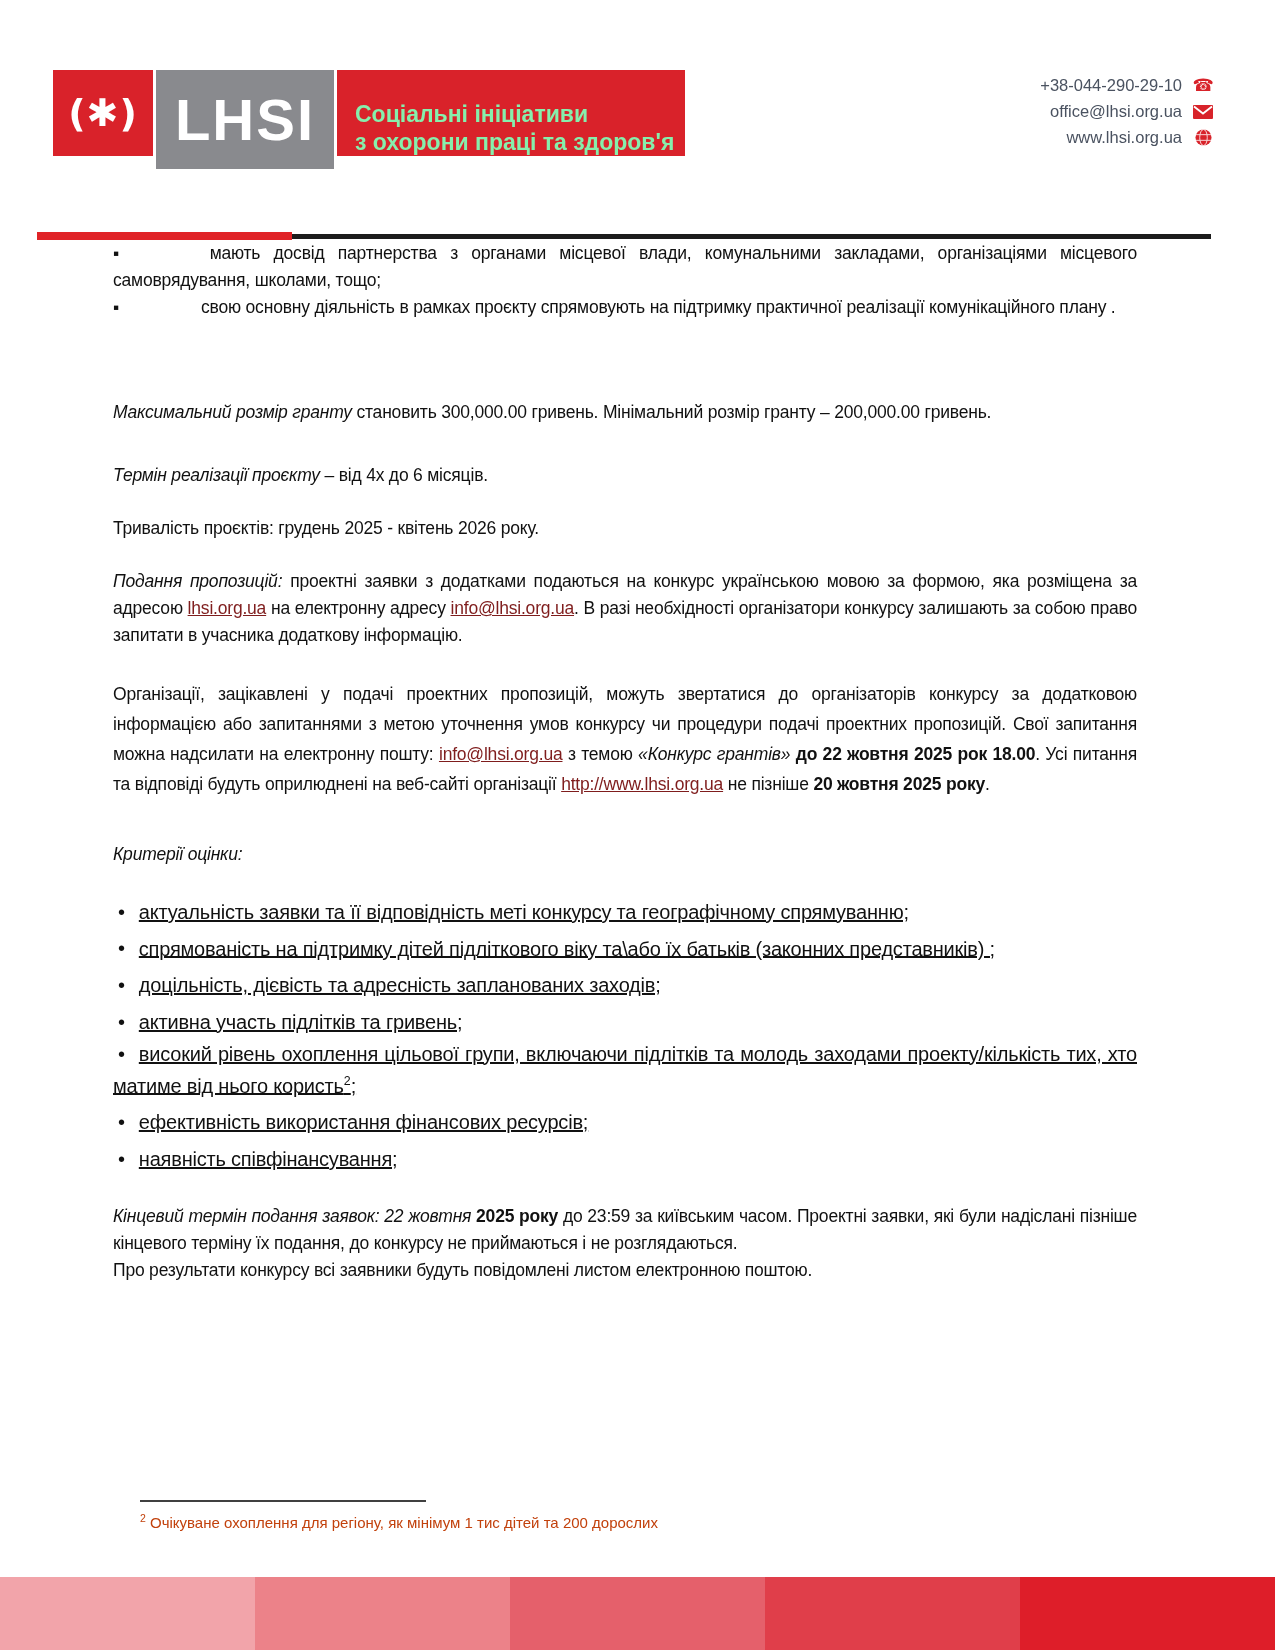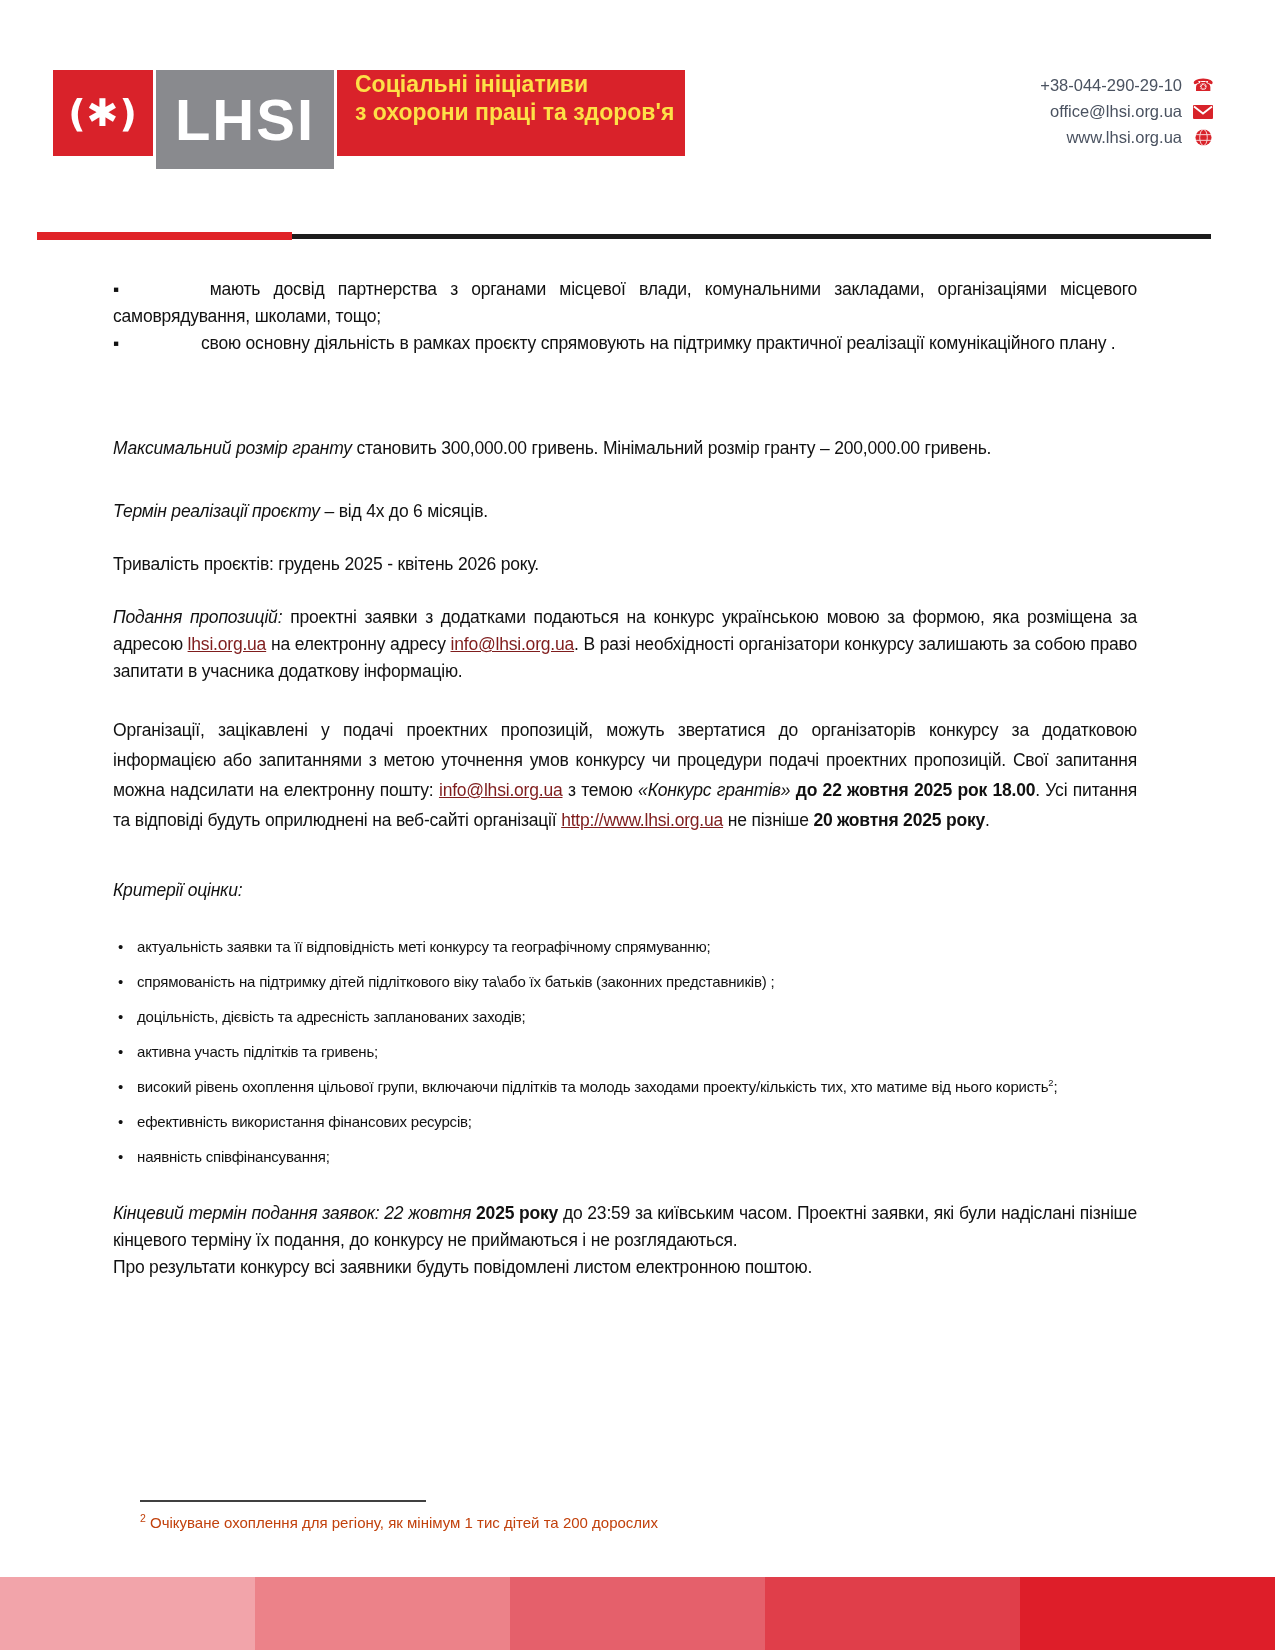--- a/index.html
+++ b/index.html
@@ -45,22 +45,22 @@
     background: #898A8E;
     color: #ffffff;
     display: flex; align-items: center; justify-content: center;
     font-size: 58px; font-weight: 800;
     letter-spacing: 2px;
   }
   .logo-banner {
     width: 348px; height: 86px;
     margin-left: 3px;
     background: #D9222A;
-    color: #fde047;
-    display: flex; flex-direction: column; justify-content: flex-start;
+    color: #86efac;
+    display: flex; flex-direction: column; justify-content: flex-end;
     padding-left: 18px; box-sizing: border-box;
     font-weight: bold; font-size: 23px; line-height: 28px;
   }
   .contact {
     display: flex; flex-direction: column; gap: 7px;
     margin-top: 6px;
     font-size: 16.5px;
     color: #4A5260;
   }
   .contact-row {
@@ -95,40 +95,41 @@
     letter-spacing: -0.2px;
     line-height: 27px;
     text-align: justify;
   }
   .bi { font-weight: normal; font-style: italic; }
   .b  { font-weight: bold; }
   .i  { font-style: italic; }
   .link { color: #7f1d1d; text-decoration: underline; cursor: pointer; }
   .sup { vertical-align: super; font-size: 0.62em; letter-spacing: 0; }
 
-  .sq-items { margin-top: 36px; }
+  .sq-items { }
   .sq-tab { display: inline-block; width: 82px; }
   .p-maxgrant   { margin-top: 78px; }
   .p-term       { margin-top: 36px; }
   .p-duration   { margin-top: 26px; }
   .p-submission { margin-top: 26px; }
   .p-questions  { margin-top: 30px; line-height: 30px; }
   .p-criteria-h { margin-top: 42px; }
 
   .criteria-list {
     list-style: none;
     margin: 26px 0 0 0;
     padding: 0;
   }
   .criteria-item {
     margin: 0 0 5px 0;
-    font-size: 15px;
+    font-size: 20px;
     letter-spacing: -0.2px;
     line-height: 27px;
     text-align: justify;
+    text-decoration: underline;
   }
   .dot { display: inline-block; margin-left: 5px; }
   .dot-tab { display: inline-block; width: 14px; }
 
   .p-deadline { margin-top: 30px; }
   .p-results  { margin-top: 0; }
 
   
   .footnote-block {
     margin-top: auto;

